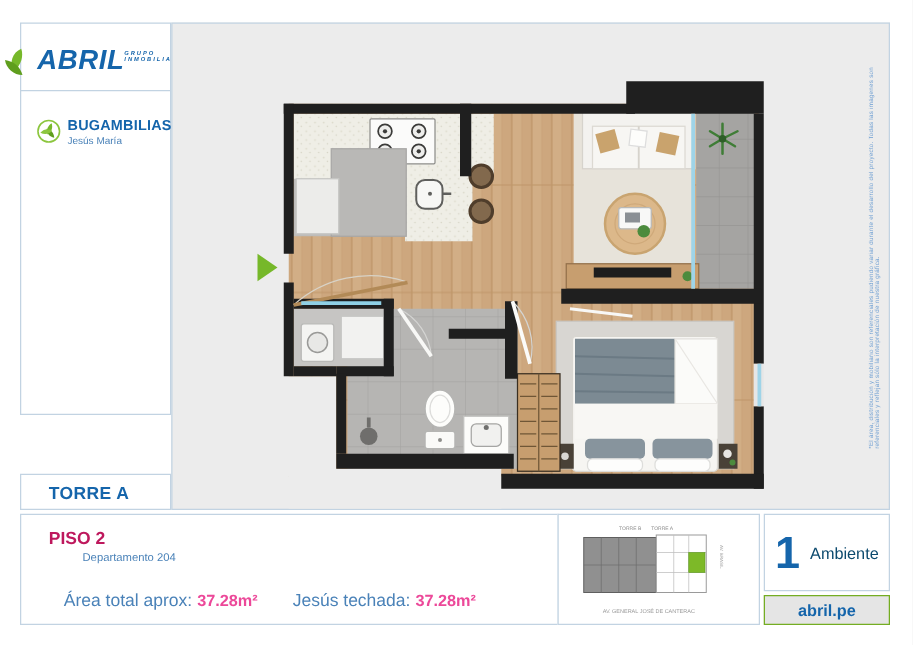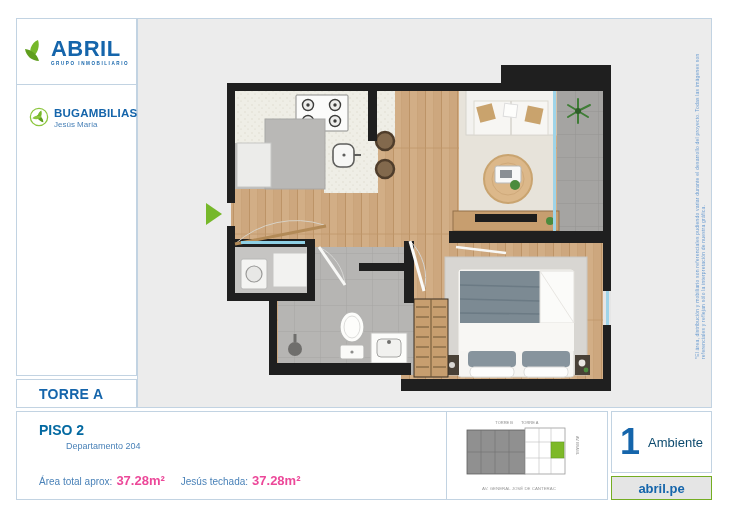--- a/index.html
+++ b/index.html
@@ -2,45 +2,45 @@
 <html><head>
 <meta charset="utf-8">
 <style>
   html,body{margin:0;padding:0;}
   body{background:#ffffff;font-family:"Liberation Sans", sans-serif;}
   .page{position:relative;width:730px;height:516px;background:#ffffff;overflow:hidden;}
   .panel{position:absolute;background:#ffffff;border:1px solid #c2d3e2;box-sizing:border-box;}
   
   .logo-box{left:16px;top:18px;width:121px;height:71px;display:flex;align-items:center;justify-content:center;}
   .logo-row{display:flex;align-items:flex-start;gap:3px;}
-  .wordmark-col{display:flex;flex-direction:column;}
+  .wordmark-col{display:flex;flex-direction:row;font-style:italic;}
   .brand-name{font-size:22px;font-weight:bold;color:#1565ab;letter-spacing:.5px;line-height:20px;}
   .brand-tagline{font-size:4.6px;font-weight:bold;color:#1565ab;letter-spacing:1.55px;margin-top:2px;}
-  .project-box{left:16px;top:84px;width:121px;height:292px;}
+  .project-box{left:16px;top:72px;width:121px;height:260px;}
   .project-inner{display:flex;align-items:flex-start;gap:5px;padding:22px 0 0 12px;}
   .project-col{display:flex;flex-direction:column;}
   .project-name{font-size:11.5px;font-weight:bold;color:#1565ab;letter-spacing:.2px;}
   .project-loc{font-size:8px;color:#4a82b8;margin-top:1px;}
   .torre-box{left:16px;top:379px;width:121px;height:29px;display:flex;align-items:center;}
   .torre-label{font-size:14px;font-weight:bold;color:#1565ab;padding-left:22px;letter-spacing:.3px;}
   
   .plan-area{left:137px;top:18px;width:575px;height:390px;background:#ececec;}
   .plan-svg{position:absolute;left:0;top:0;}
   .entry-arrow{position:absolute;left:68px;top:184px;width:0;height:0;
     border-left:16px solid #76b82a;border-top:11px solid transparent;border-bottom:11px solid transparent;}
   .disclaimer{position:absolute;right:5px;top:10px;height:330px;width:11px;
     writing-mode:vertical-rl;transform:rotate(180deg);font-size:5px;line-height:5.5px;
     color:#6f9fd2;letter-spacing:.2px;overflow:hidden;}
   
   .info-panel{left:16px;top:411px;width:431px;height:89px;}
-  .floor-title{position:absolute;left:22px;top:10px;font-size:14px;font-weight:bold;color:#0369a1;}
+  .floor-title{position:absolute;left:22px;top:10px;font-size:14px;font-weight:bold;color:#be185d;}
   .apt-label{position:absolute;left:22px;top:29px;font-size:9px;color:#4a82b8;margin-left:27px;}
   .areas{position:absolute;left:22px;bottom:11px;display:flex;gap:16px;align-items:baseline;}
   .area-group{display:flex;align-items:baseline;gap:4px;}
-  .area-label{font-size:10px;color:#4a82b8;}
+  .area-label{font-size:14px;color:#4a82b8;margin-left:12px;}
   .area-value{font-size:13px;font-weight:bold;color:#ec4899;}
   .keyplan-panel{left:446px;top:411px;width:162px;height:89px;}
   .ambiente-box{left:611px;top:411px;width:101px;height:62px;display:flex;align-items:center;justify-content:center;gap:8px;}
   .ambiente-count{font-size:36px;font-weight:bold;color:#1565ab;line-height:36px;}
   .ambiente-label{font-size:13px;color:#0c4a6e;}
   .web-box{left:611px;top:476px;width:101px;height:24px;background:#e5e5e5;border:1px solid #74ad22;
     display:flex;align-items:center;justify-content:center;cursor:pointer;}
   .web-label{font-size:13px;font-weight:bold;color:#1565ab;}
 </style>
 </head>

